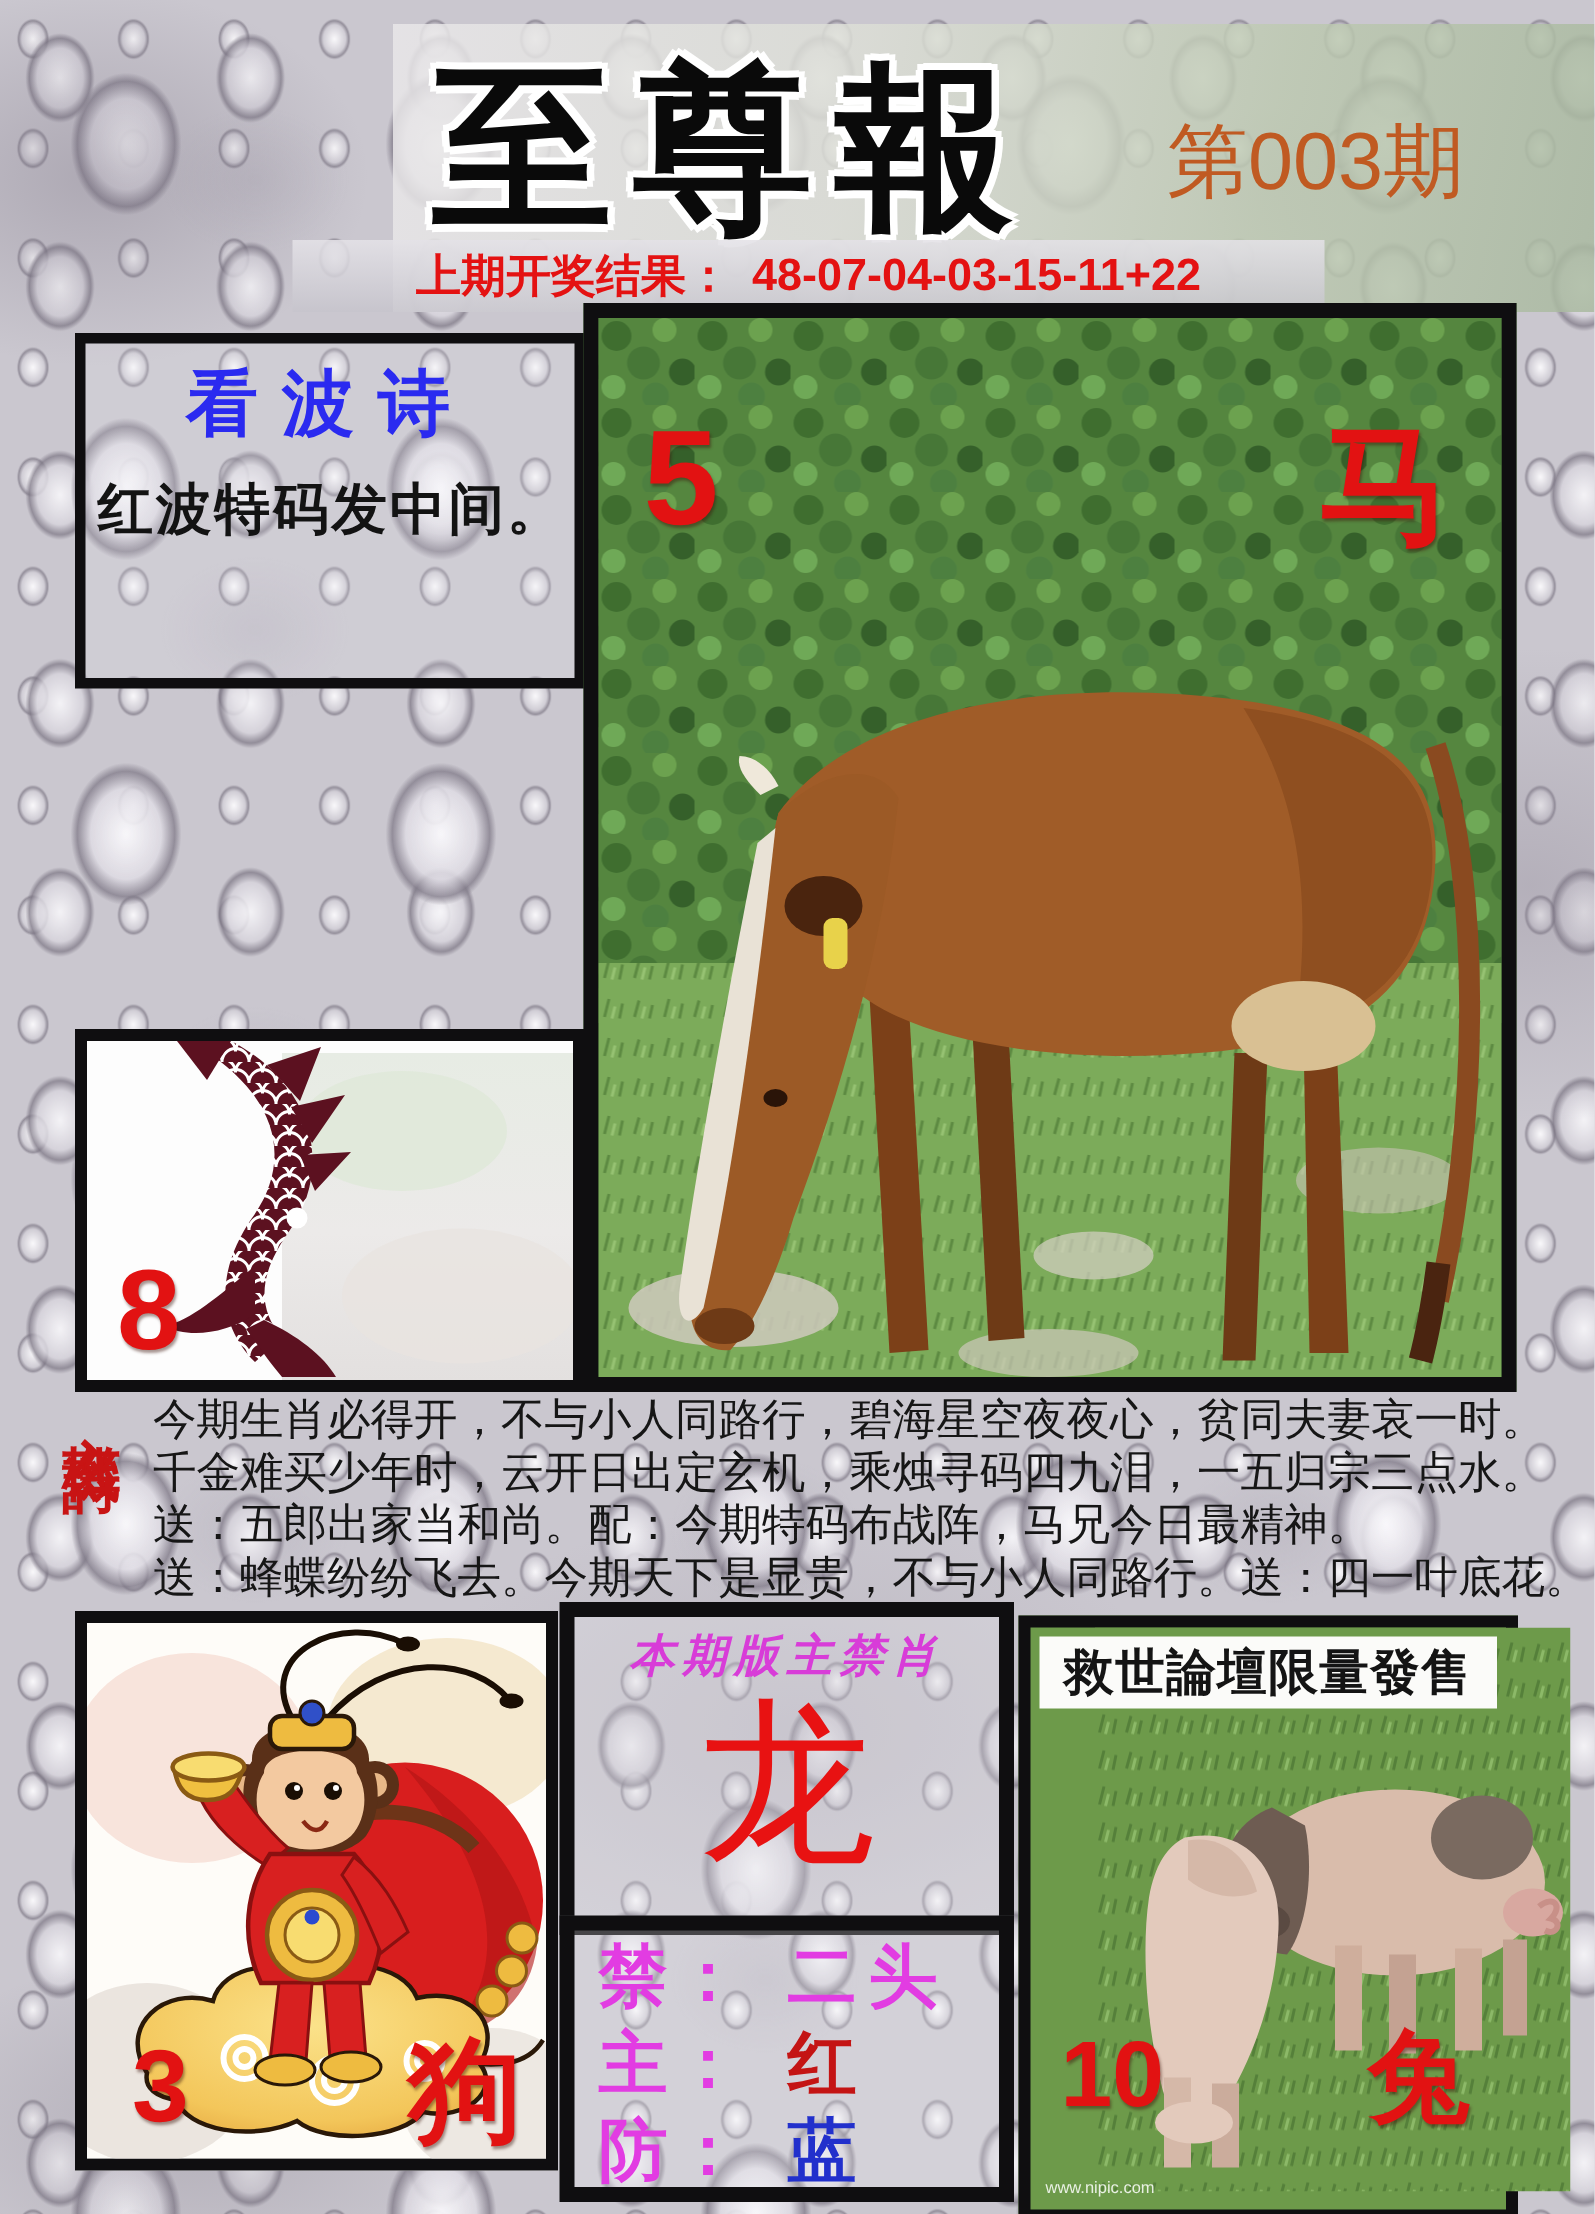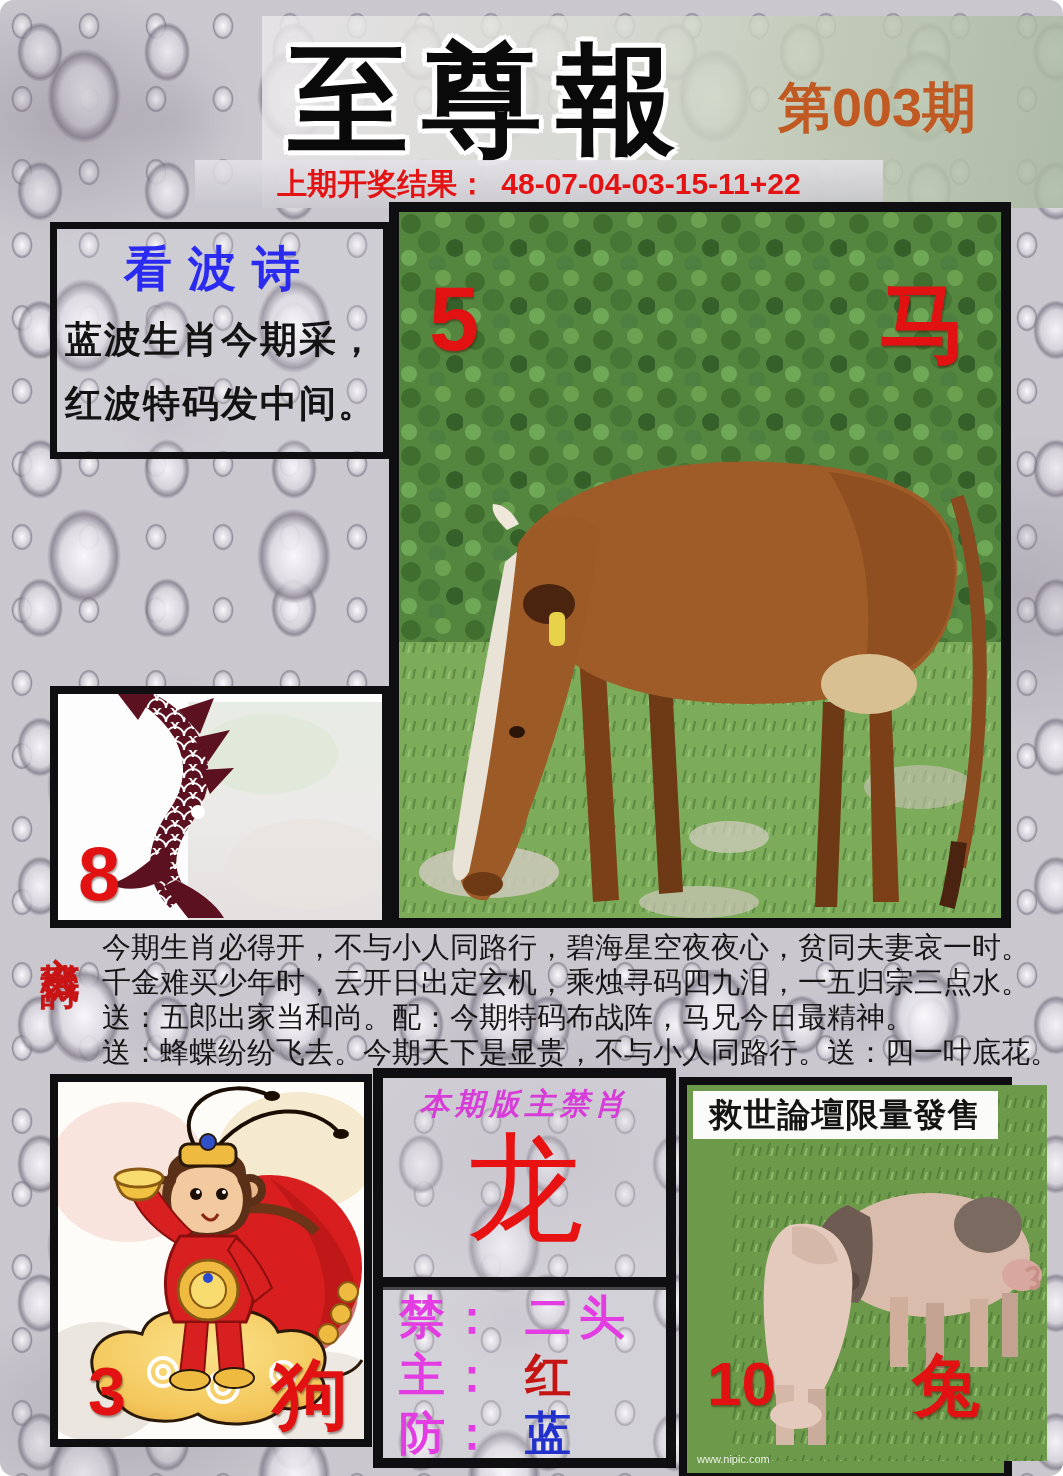--- a/index.html
+++ b/index.html
@@ -6,21 +6,20 @@
   body{font-family:"Liberation Sans", sans-serif;}
   .page{
     position:relative;width:1063px;height:1476px;overflow:hidden;
     background-color:#cac7cf;
     background-image:
       radial-gradient(ellipse 56px 72px at 84px 96px, rgba(250,249,252,.95) 0%, rgba(223,220,228,.85) 42%, rgba(128,122,136,.75) 58%, rgba(128,122,136,0) 66%),
       radial-gradient(ellipse 34px 44px at 40px 52px, rgba(248,247,250,.9) 0%, rgba(216,213,221,.8) 45%, rgba(122,116,130,.7) 60%, rgba(122,116,130,0) 68%),
       radial-gradient(ellipse 15px 19px at 22px 26px, rgba(252,251,253,.95) 0%, rgba(210,207,215,.75) 50%, rgba(118,112,126,.65) 64%, rgba(118,112,126,0) 72%),
       radial-gradient(ellipse 90px 70px at 50% 40%, rgba(164,158,172,.25), rgba(164,158,172,0) 70%);
     background-size:210px 230px,127px 139px,67px 73px,340px 300px;
-    border-radius:14px;
   }
   .page::before{
     content:"";position:absolute;inset:0;pointer-events:none;
     background-image:
       radial-gradient(ellipse 260px 180px at 6% 8%, rgba(120,112,128,.35), transparent 70%),
       radial-gradient(ellipse 300px 220px at 96% 40%, rgba(130,122,138,.30), transparent 72%),
       radial-gradient(ellipse 340px 200px at 50% 78%, rgba(140,132,148,.22), transparent 75%),
       radial-gradient(ellipse 280px 160px at 12% 96%, rgba(125,118,132,.30), transparent 72%);
     background-repeat:no-repeat;
   }
@@ -31,21 +30,21 @@
     background:linear-gradient(100deg,#e9e7e9 0%,#dcded6 38%,#bdc9b1 72%,#a9b9a0 100%);
     opacity:.85;
   }
   .page-title{
     left:288px;top:34px;width:486px;height:140px;
     font-size:120px;font-weight:900;letter-spacing:14px;color:#0a0a0a;line-height:130px;
     text-shadow:-5px 0 0 #fff,5px 0 0 #fff,0 -5px 0 #fff,0 5px 0 #fff,-4px -4px 0 #fff,4px 4px 0 #fff,-4px 4px 0 #fff,4px -4px 0 #fff;
     white-space:nowrap;
   }
   .issue-no{
-    left:778px;top:72px;font-size:54px;font-weight:bold;color:#c05a22;white-space:nowrap;
+    left:778px;top:72px;font-size:54px;font-weight:normal;color:#c05a22;white-space:nowrap;
   }
   .result-bar{
     left:195px;top:160px;width:688px;height:48px;
     background:linear-gradient(180deg,rgba(228,226,231,.88),rgba(198,196,204,.80));
     display:flex;align-items:center;justify-content:center;gap:14px;
     font-weight:bold;color:#e41212;font-size:30px;white-space:nowrap;
   }
   
   .wave-box{left:50px;top:222px;width:340px;height:237px;border:7px solid #0f0e10;background:rgba(235,233,238,.18);}
   .wave-title{margin-top:8px;text-align:center;font-size:48px;font-weight:bold;color:#2a2af0;letter-spacing:16px;}
@@ -101,21 +100,20 @@
   <div class="abs page-title">至尊報</div>
   <div class="abs issue-no">第003期</div>
 
   <div class="abs result-bar">
     <span>上期开奖结果：</span>
     <span>48-07-04-03-15-11+22</span>
   </div>
 
   <div class="abs box wave-box">
     <div class="wave-title">看波诗</div>
-    <div class="wave-line">蓝波生肖今期采，</div>
     <div class="wave-line">红波特码发中间。</div>
   </div>
 
   <div class="abs cow-box">
     <svg width="602" height="706" viewBox="0 0 602 706" preserveAspectRatio="none">
       <defs>
         <pattern id="foliage" width="64" height="58" patternUnits="userSpaceOnUse">
           <rect width="64" height="58" fill="#55863f"></rect>
           <circle cx="12" cy="12" r="10" fill="#3f6e2f"></circle>
           <circle cx="44" cy="8" r="8" fill="#6ca24f"></circle>

